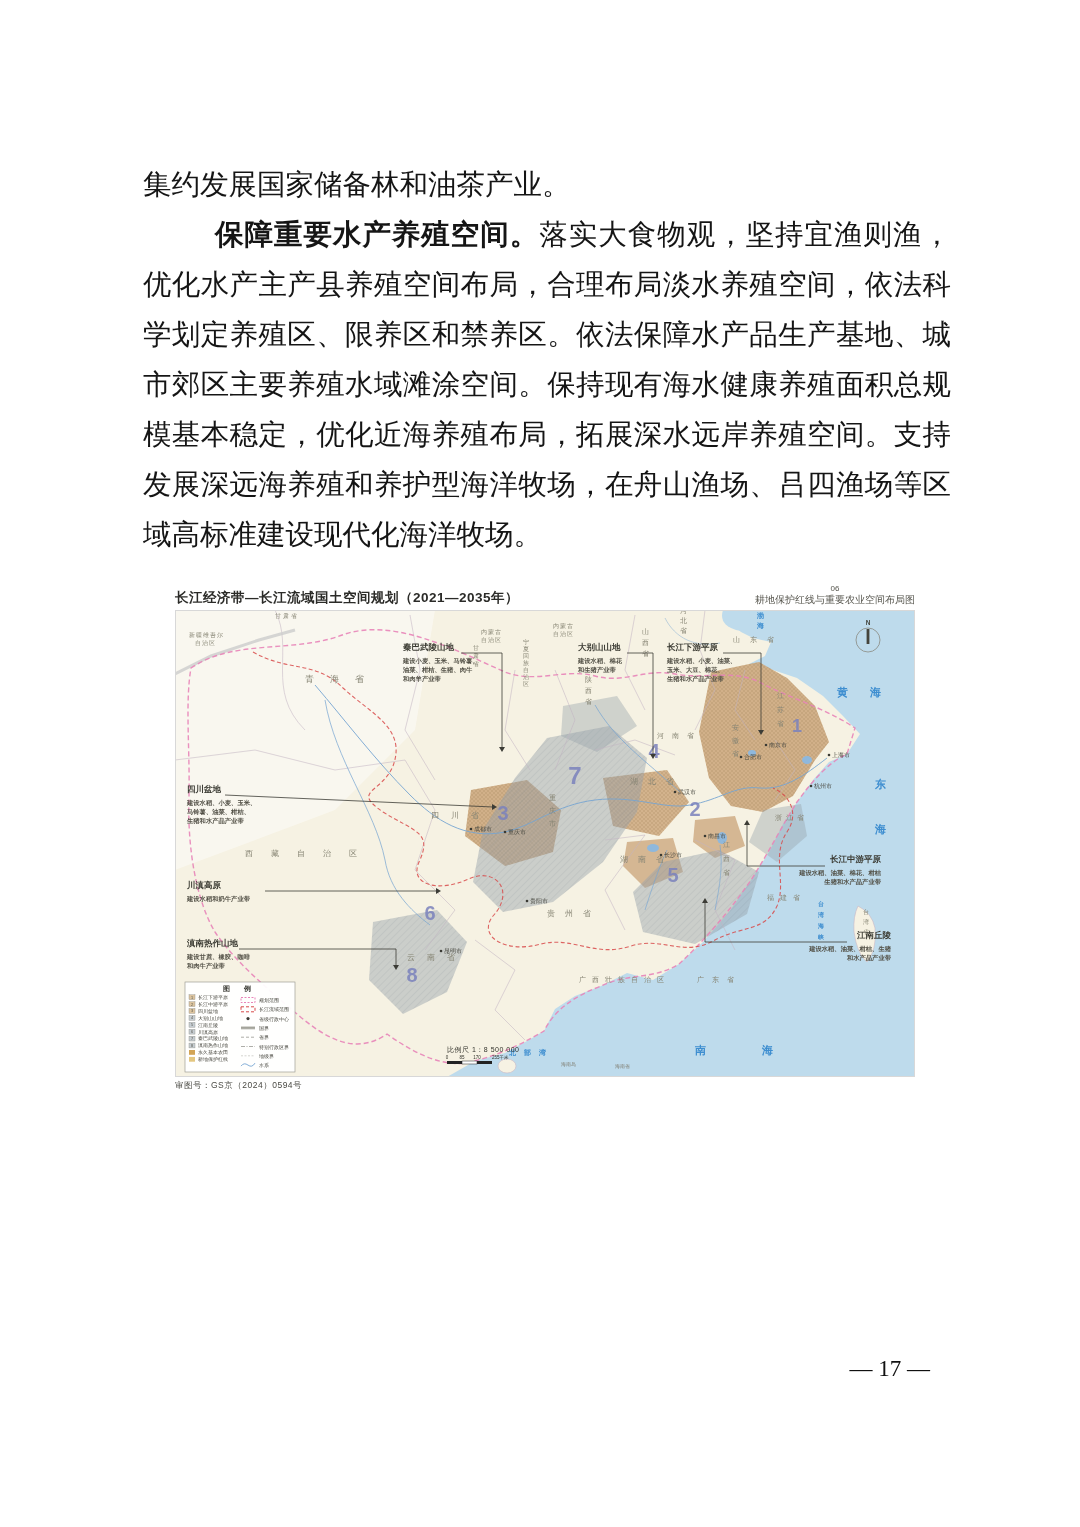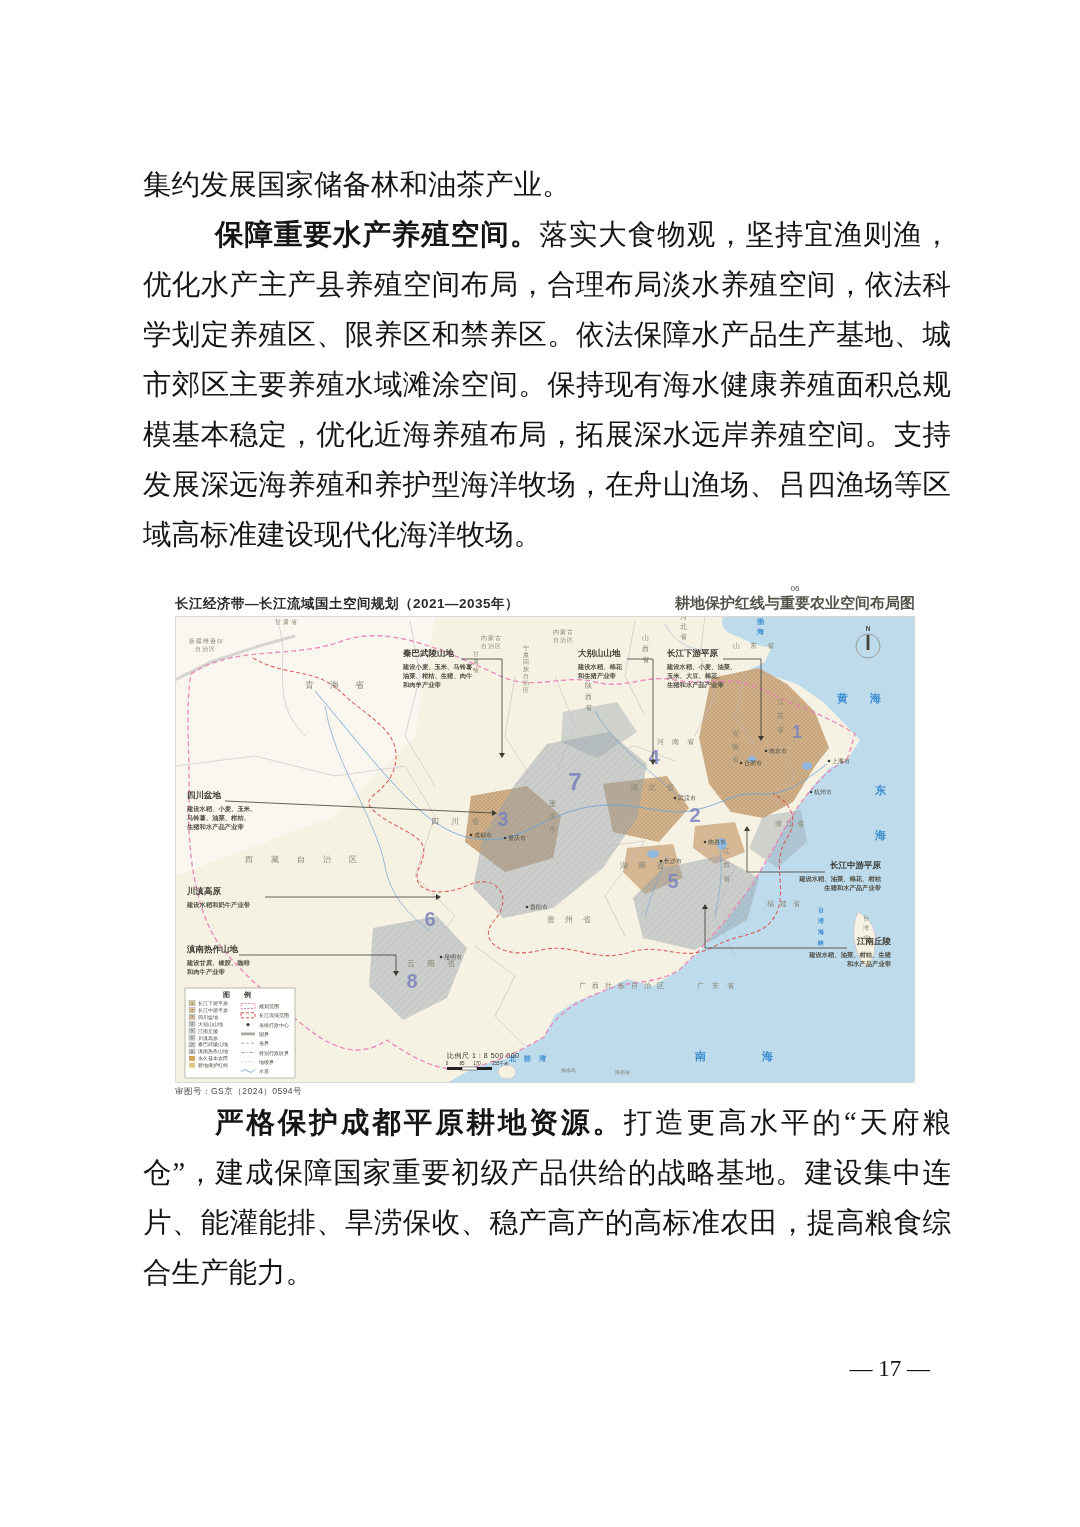--- a/index.html
+++ b/index.html
@@ -8,21 +8,21 @@
   .content{position:absolute;left:143px;top:160px;width:808px;}
   .para{margin:0;font-size:28.5px;line-height:50px;text-align:justify;text-justify:inter-ideograph;}
   .para.indent{text-indent:57px;}
   .lead-bold{font-weight:bold;margin-left:15px;}
   
   .figure{margin-left:32px;margin-top:24px;width:740px;font-family:"Liberation Sans", sans-serif;}
   .fig-header{display:flex;justify-content:space-between;align-items:flex-end;margin-bottom:3px;}
   .fig-title{font-size:13.5px;font-weight:bold;color:#2b2b28;letter-spacing:.5px;}
   .fig-right{text-align:center;line-height:1.25;}
   .fig-num{font-size:8px;color:#55544c;}
-  .fig-subtitle{font-size:15px;font-weight:bold;color:#55544c;}
+  .fig-subtitle{font-size:10px;font-weight:normal;color:#55544c;}
   .fig-credit{font-size:8.5px;color:#4a4a44;margin-top:3px;letter-spacing:.5px;}
   .mapsvg{display:block;background:#f6f2e3;}
   .pagenum{position:absolute;right:150px;top:1356px;font-size:23px;color:#111;
            font-family:"Liberation Serif", serif;}
 </style>
 </head>
 <body>
 
 <div id="page">
   <div class="content">
@@ -346,19 +346,16 @@
           <circle cx="693" cy="30" r="12" fill="none" stroke="#8a8a82" stroke-width="0.8"></circle>
           <rect x="691.6" y="19" width="2.8" height="15" fill="#44443c"></rect>
         </g>
 
         <rect x="0.5" y="0.5" width="739" height="466" fill="none" stroke="#d8d8d8" stroke-width="1"></rect>
       </svg>
 
       <div class="fig-credit">审图号：GS京（2024）0594号</div>
     </div>
 
-    <div>
-        <p class="para indent"><span class="lead-bold">严格保护成都平原耕地资源。</span><span>打造更高水平的“天府粮仓”，建成保障国家重要初级产品供给的战略基地。建设集中连片、能灌能排、旱涝保收、稳产高产的高标准农田，提高粮食综合生产能力。</span></p>
-      </div>
   </div>
 
   <div class="pagenum">— 17 —</div>
 </div>
 
 </body></html>

